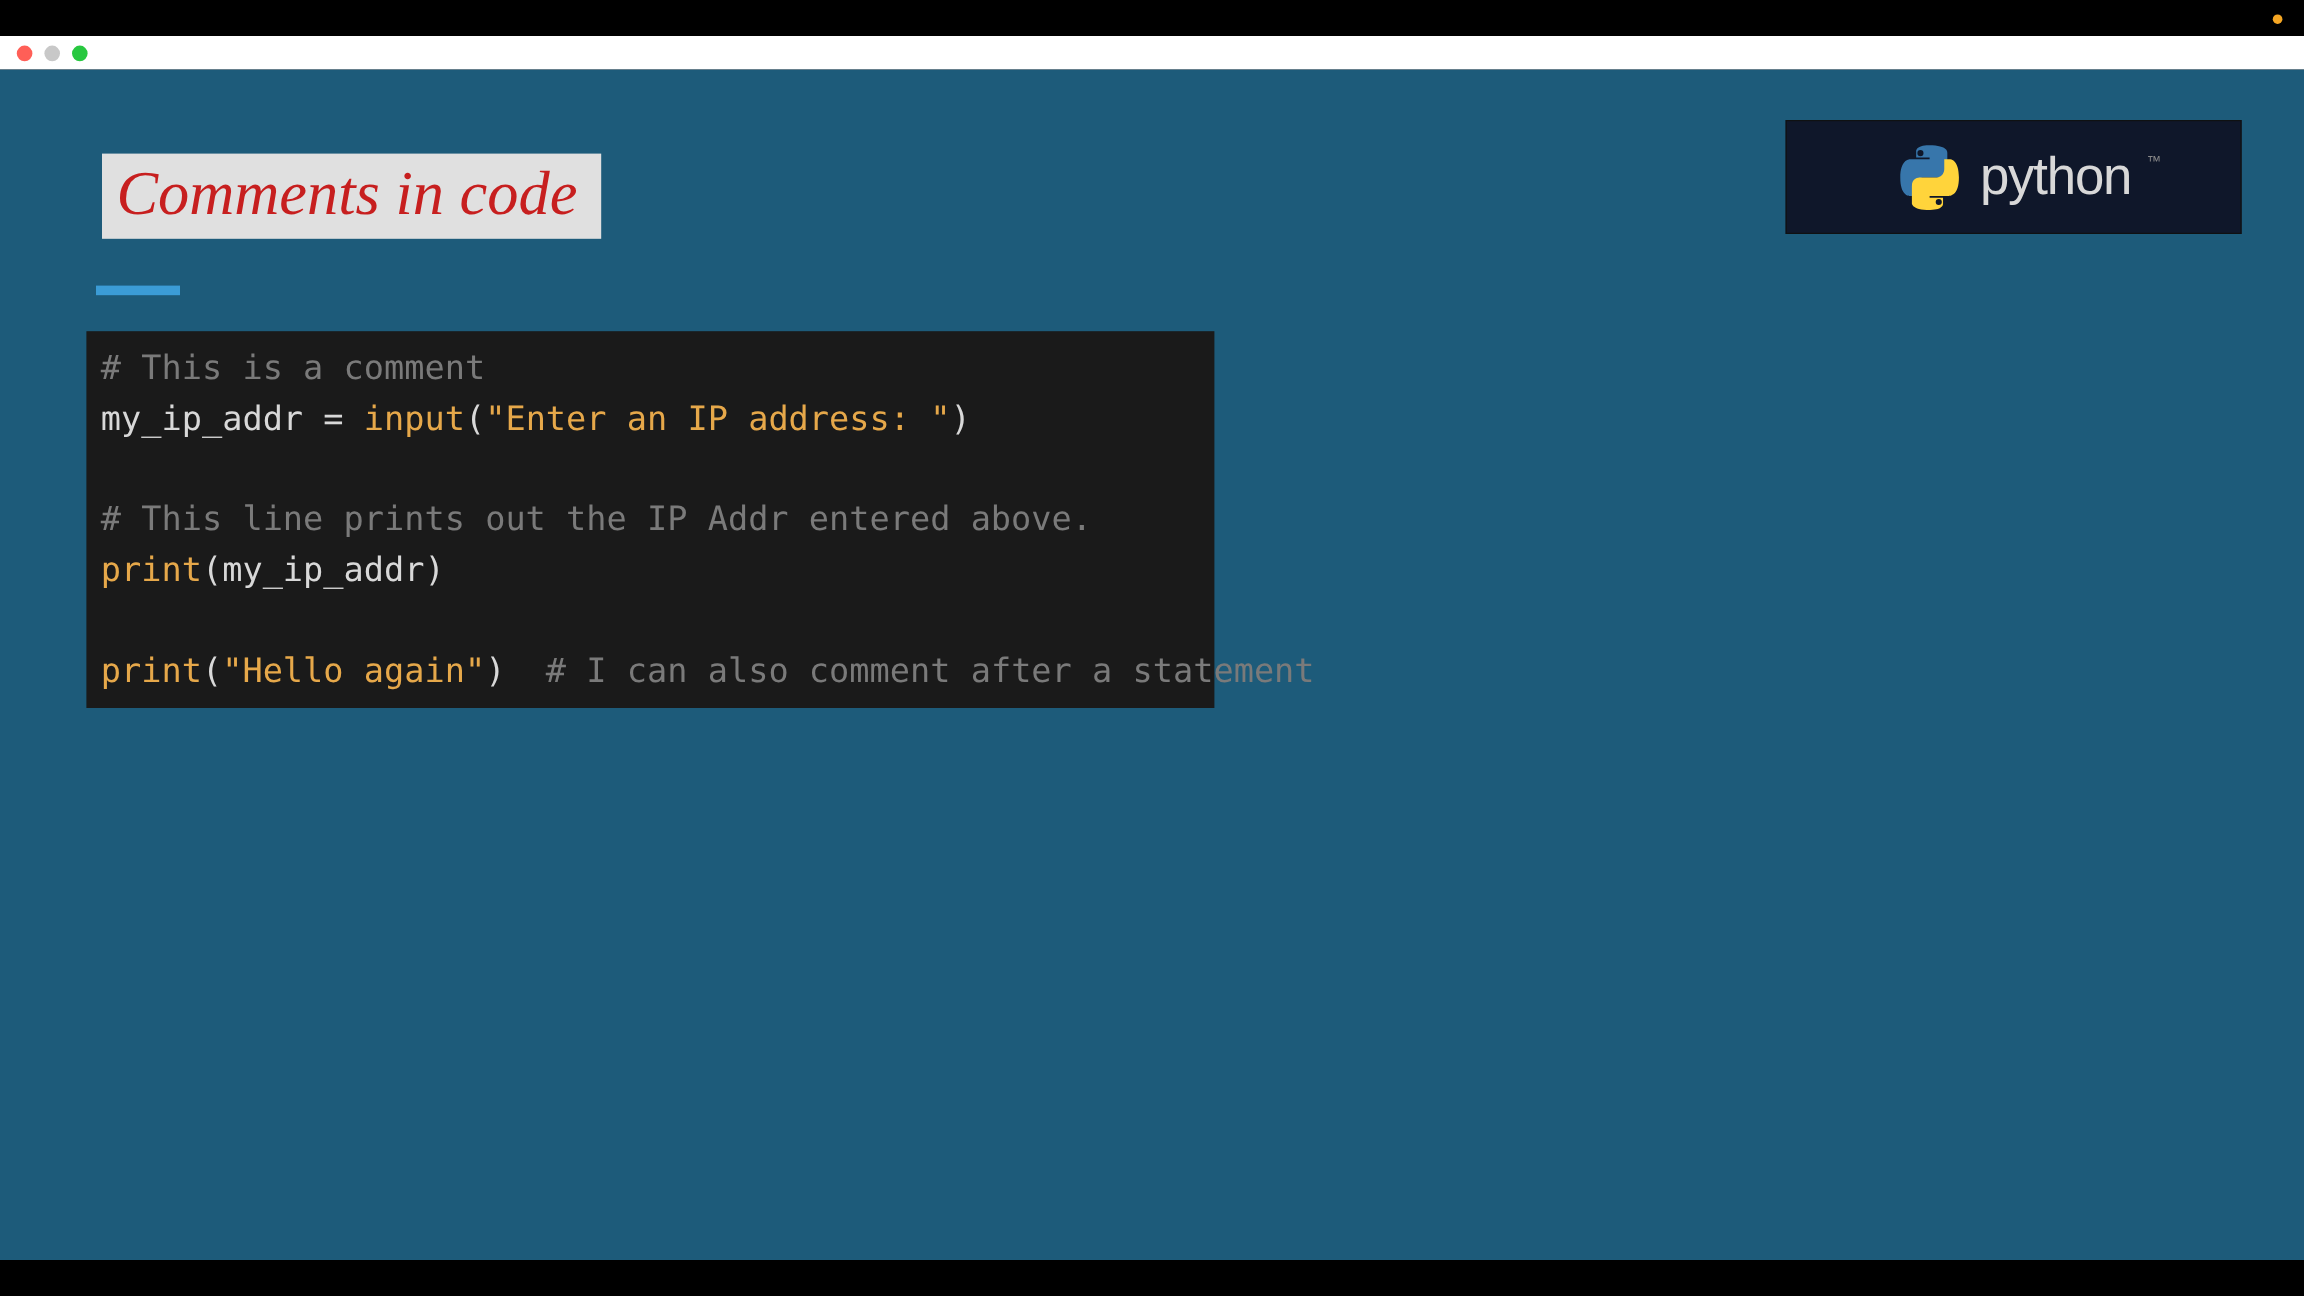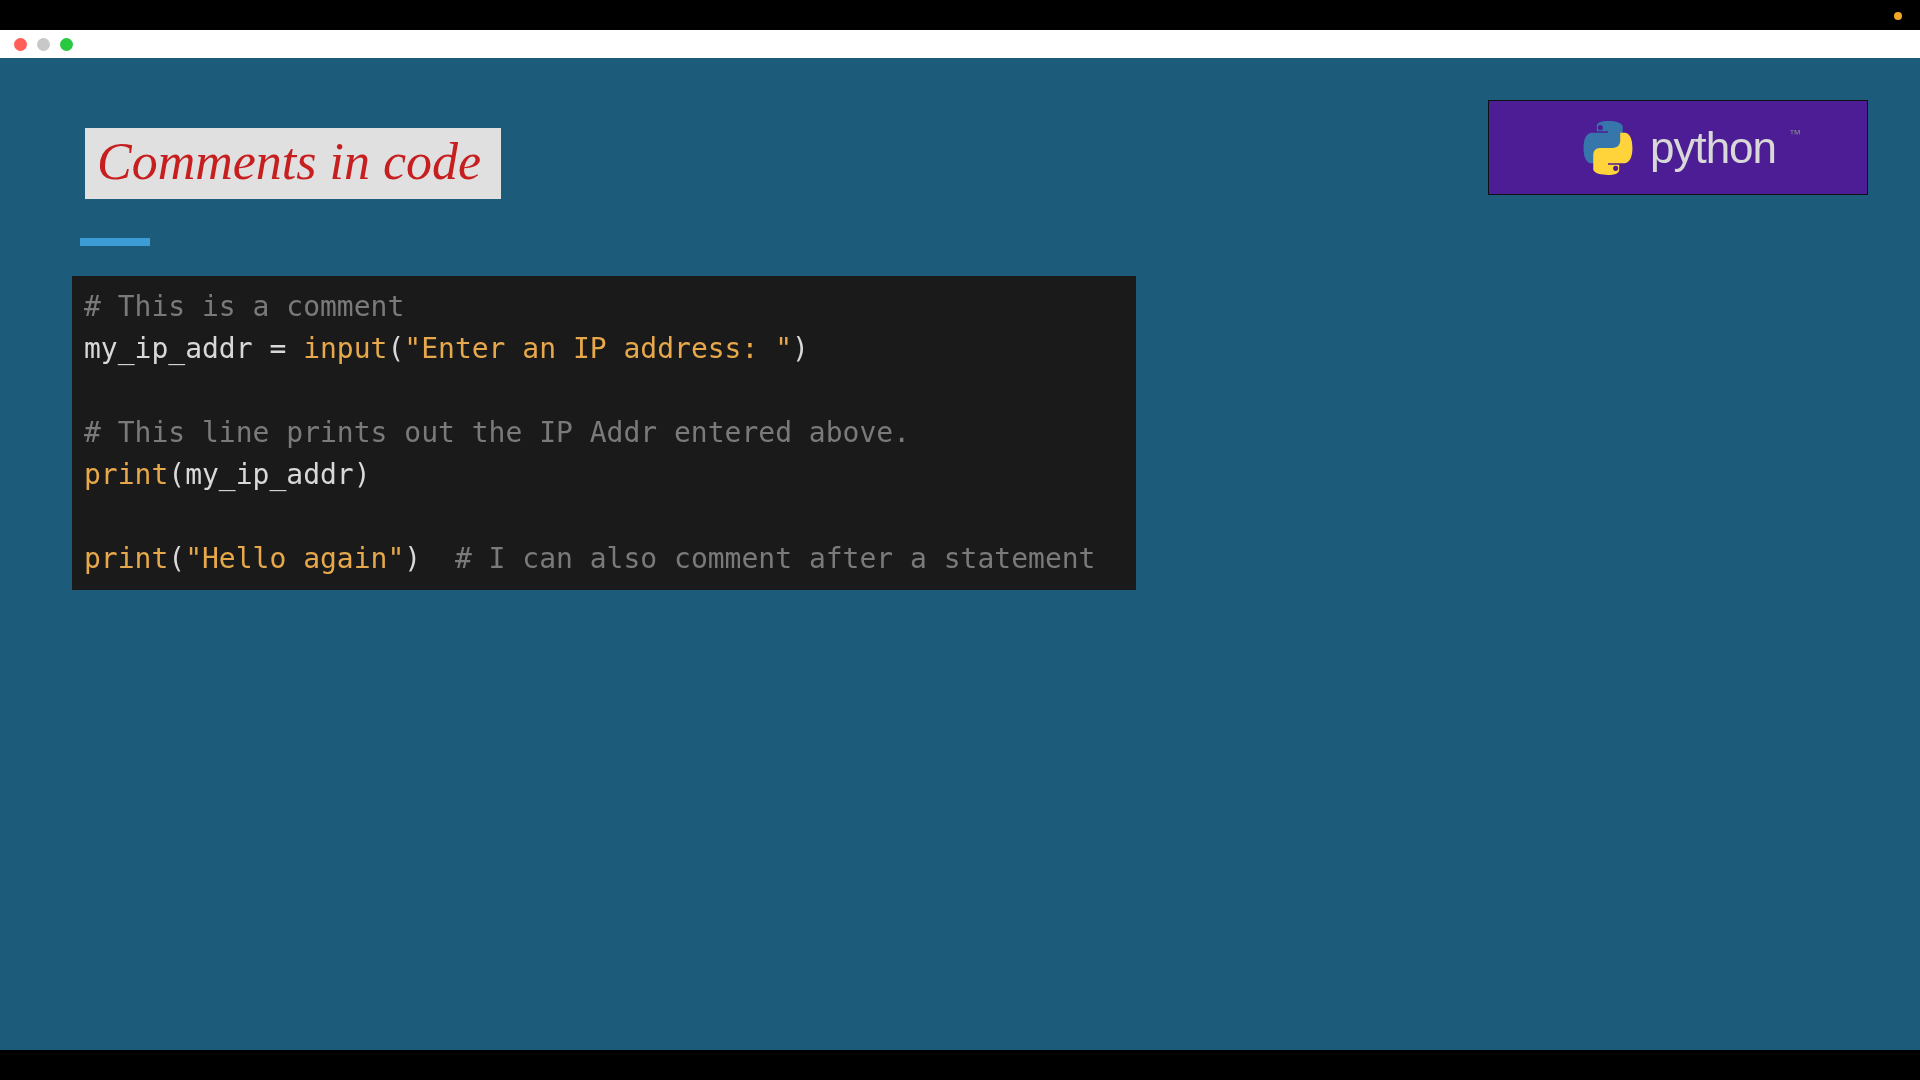--- a/index.html
+++ b/index.html
@@ -62,21 +62,21 @@
     height: 8px;
     background: #3b9cd6;
   }
 
   .logo-box {
     position: absolute;
     top: 42px;
     right: 52px;
     width: 380px;
     height: 95px;
-    background: #4c1d95;
+    background: #0f172a;
     border: 1px solid #0f1112;
     display: flex;
     align-items: center;
     justify-content: center;
     gap: 14px;
   }
   .py-icon { width: 56px; height: 56px; }
   .py-text {
     font-family: "Segoe UI", Arial, sans-serif;
     font-size: 44px;
@@ -95,21 +95,21 @@
   .code-block {
     position: absolute;
     background: #1a1a1a;
     font-family: "Menlo", "Consolas", monospace;
     font-size: 28px;
     line-height: 1.5;
     color: #d8d8d8;
     padding: 10px 12px;
     white-space: pre;
   }
-  .cb1 { top: 218px; left: 72px; width: 1064px; }
+  .cb1 { top: 218px; left: 72px; width: 940px; }
   .cb2 { top: 510px; left: 72px; width: 1110px; font-size: 27px; }
 
   .comment { color: #7a7a7a; }
   .ident   { color: #d8d8d8; }
   .op      { color: #d8d8d8; }
   .func    { color: #e6a84a; }
   .paren   { color: #d8d8d8; }
   .string  { color: #e6a84a; }
   .print   { color: #e6a84a; }
 </style>

